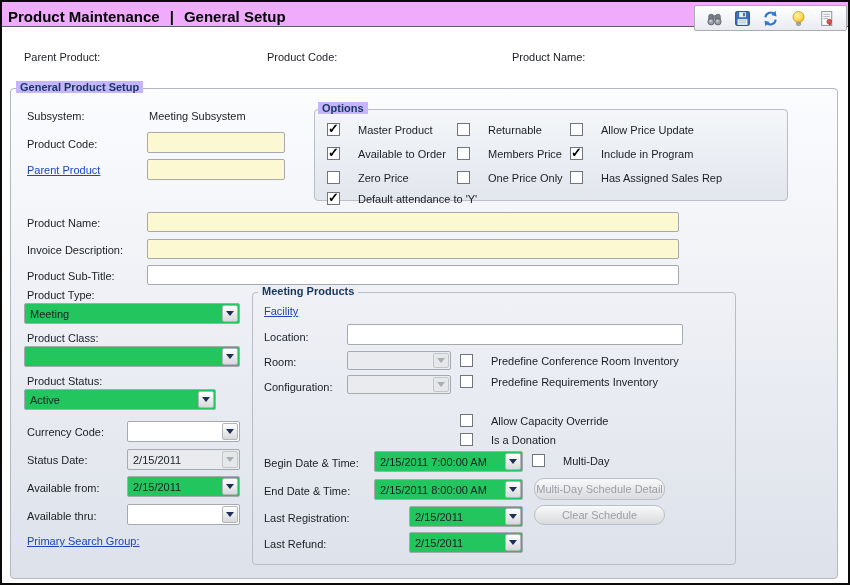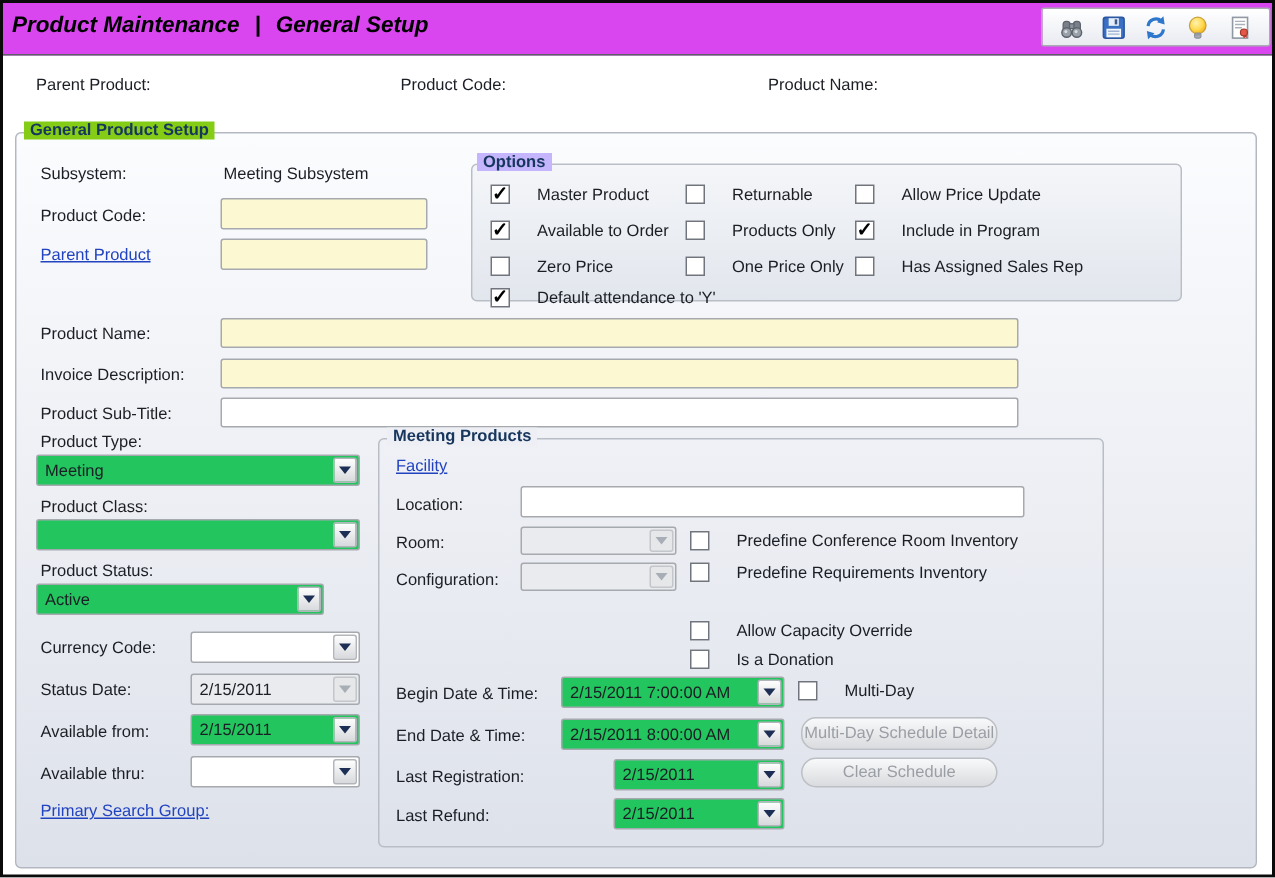--- a/index.html
+++ b/index.html
@@ -3,21 +3,21 @@
 <meta charset="utf-8">
 <style>
   html,body{margin:0;padding:0;background:#cfd3da;}
   *{box-sizing:border-box;}
   .screen{
     position:relative;width:850px;height:585px;background:#fff;
     border:2px solid #0a0a0a;overflow:hidden;
     font-family:"Liberation Sans", sans-serif;color:#1b1e24;
   }
   
-  .titlebar{position:absolute;left:0;top:0;width:100%;height:35px;background:#d946ef;border-bottom:1px solid #5b5f66;font-style:italic;}
+  .titlebar{position:absolute;left:0;top:0;width:100%;height:25px;background:#f0abfc;border-bottom:1px solid #5b5f66;}
   .title{position:absolute;left:6px;top:6px;font-size:15px;font-weight:bold;color:#000;white-space:nowrap;}
   .title .sep{margin:0 10px;font-weight:bold;}
   .toolbar{
     position:absolute;left:692px;top:3px;width:153px;height:26px;
     border:1px solid #a9acb3;border-radius:2px;
     background:linear-gradient(#ffffff,#e9ebf1);
     display:flex;align-items:center;justify-content:space-evenly;
   }
   .ticon{width:17px;height:17px;display:inline-block;cursor:pointer;}
   
@@ -118,21 +118,21 @@
         </svg>
       </span>
     </div>
   </div>
 
   <span class="lbl" style="left:22px;top:49px">Parent Product:</span>
   <span class="lbl" style="left:265px;top:49px">Product Code:</span>
   <span class="lbl" style="left:510px;top:49px">Product Name:</span>
 
   <div class="groupbox gb-general"></div>
-  <span class="legend" style="left:14px;top:79px;background:#84cc16">General Product Setup</span>
+  <span class="legend" style="left:14px;top:79px;background:#c4b5fd">General Product Setup</span>
 
   <span class="lbl" style="left:25px;top:108px">Subsystem:</span>
   <span class="lbl" style="left:147px;top:108px">Meeting Subsystem</span>
 
   <span class="lbl" style="left:25px;top:136px">Product Code:</span>
   <div class="ti y" style="left:145px;top:130px;width:138px;height:21px"></div>
 
   <span class="link" style="left:25px;top:162px">Parent Product</span>
   <div class="ti y" style="left:145px;top:157px;width:138px;height:21px"></div>
 
@@ -150,21 +150,21 @@
   <div class="cbrow" style="left:568px;top:121px">
     <span class="cbbox"></span>
     <span class="cblabel">Allow Price Update</span>
   </div>
   <div class="cbrow" style="left:325px;top:145px">
     <span class="cbbox checked"></span>
     <span class="cblabel">Available to Order</span>
   </div>
   <div class="cbrow" style="left:455px;top:145px">
     <span class="cbbox"></span>
-    <span class="cblabel">Products Only</span>
+    <span class="cblabel">Members Price</span>
   </div>
   <div class="cbrow" style="left:568px;top:145px">
     <span class="cbbox checked"></span>
     <span class="cblabel">Include in Program</span>
   </div>
   <div class="cbrow" style="left:325px;top:169px">
     <span class="cbbox"></span>
     <span class="cblabel">Zero Price</span>
   </div>
   <div class="cbrow" style="left:455px;top:169px">

